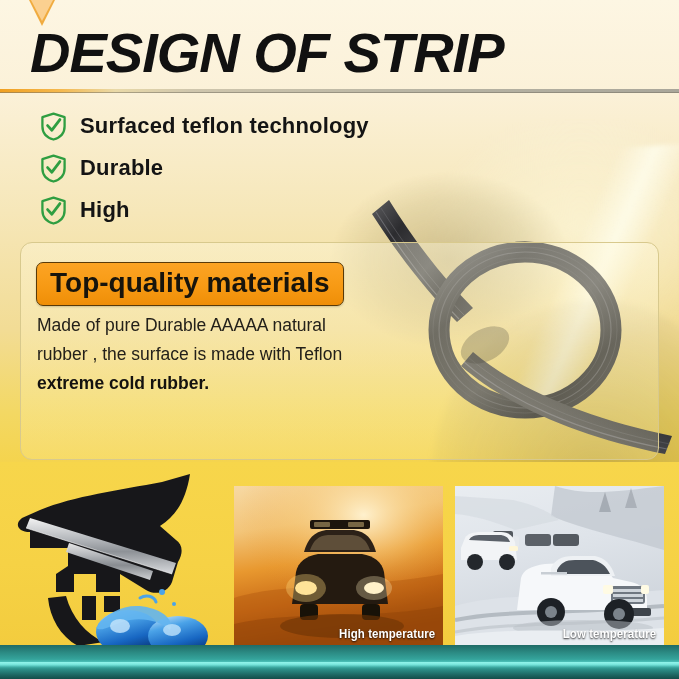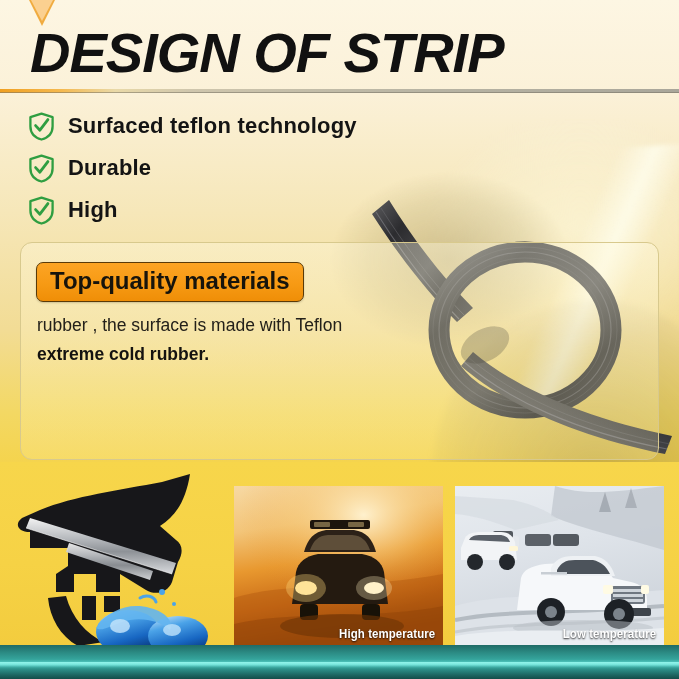--- a/index.html
+++ b/index.html
@@ -71,21 +71,21 @@
   }
   .rule{
     position:absolute;left:0;top:89px;width:679px;height:4px;
     background:linear-gradient(90deg,#f0a022 0%,#f5b94f 9%,#e9d9a8 17%,#cfc6ad 28%,#b9b5a4 60%,#a9a69a 100%);
   }
   .rule:after{
     content:"";position:absolute;left:0;top:3px;width:679px;height:1px;background:rgba(120,115,100,.55);
   }
 
   
-  .bullets{position:absolute;left:28px;top:105px;}
+  .bullets{position:absolute;left:40px;top:105px;}
   .bullet{display:flex;align-items:center;height:42px;}
   .shield{width:27px;height:29px;margin-right:13px;flex:0 0 auto;}
   .bullet-text{
     font-size:22px;font-weight:bold;color:#141414;letter-spacing:.2px;white-space:nowrap;
   }
 
   
   .hero{position:absolute;left:365px;top:190px;width:314px;height:275px;}
 
   
@@ -93,21 +93,21 @@
     position:absolute;left:20px;top:242px;width:639px;height:218px;
     border:1px solid #d8c98d;border-radius:12px;
     background:linear-gradient(180deg,rgba(255,250,225,.38) 0%,rgba(255,246,205,.30) 55%,rgba(255,244,190,.22) 100%);
     box-sizing:border-box;
   }
   .badge{
     position:absolute;left:15px;top:19px;
     background:linear-gradient(180deg,#fca424 0%,#f79a14 55%,#ef8e07 100%);
     border:1.5px solid #5a3a07;border-radius:7px;
     padding:4px 13px 6px 13px;
-    font-size:24px;font-weight:bold;color:#17140c;white-space:nowrap;
+    font-size:28px;font-weight:bold;color:#17140c;white-space:nowrap;
     box-shadow:0 1px 2px rgba(0,0,0,.18);
   }
   .card-body{position:absolute;left:16px;top:68px;width:400px;}
   .card-line{
     font-size:17.5px;line-height:29px;color:#23201a;white-space:nowrap;
   }
   .card-line.b{font-weight:bold;color:#141210;}
 
   
   .panel{position:absolute;overflow:hidden;}
@@ -203,20 +203,21 @@
       <path d="M99 172 C 143 210, 212 242, 302 259" fill="none" stroke="#80808a" stroke-width="1.1" opacity=".65"></path>
       <path d="M103 167 C 147 205, 216 237, 305 254" fill="none" stroke="#6a6a72" stroke-width="1" opacity=".45"></path>
 
       <ellipse cx="120" cy="155" rx="26" ry="16" fill="rgba(0,0,0,.28)" transform="rotate(-28 120 155)"></ellipse>
     </svg>
   </div>
 
   <div class="card">
     <div class="badge">Top-quality materials</div>
     <div class="card-body">
+      <div class="card-line">Made of pure Durable AAAAA natural</div>
       <div class="card-line">rubber , the surface is made with Teflon</div>
       <div class="card-line b">extreme cold rubber.</div>
     </div>
   </div>
 
   <div class="panel panel-diagram">
     <svg viewBox="0 0 228 177" width="228" height="177" aria-hidden="true">
       <defs>
         <linearGradient id="metal" x1="0" y1="0" x2="0" y2="1">
           <stop offset="0%" stop-color="#f2f2f2"></stop>

